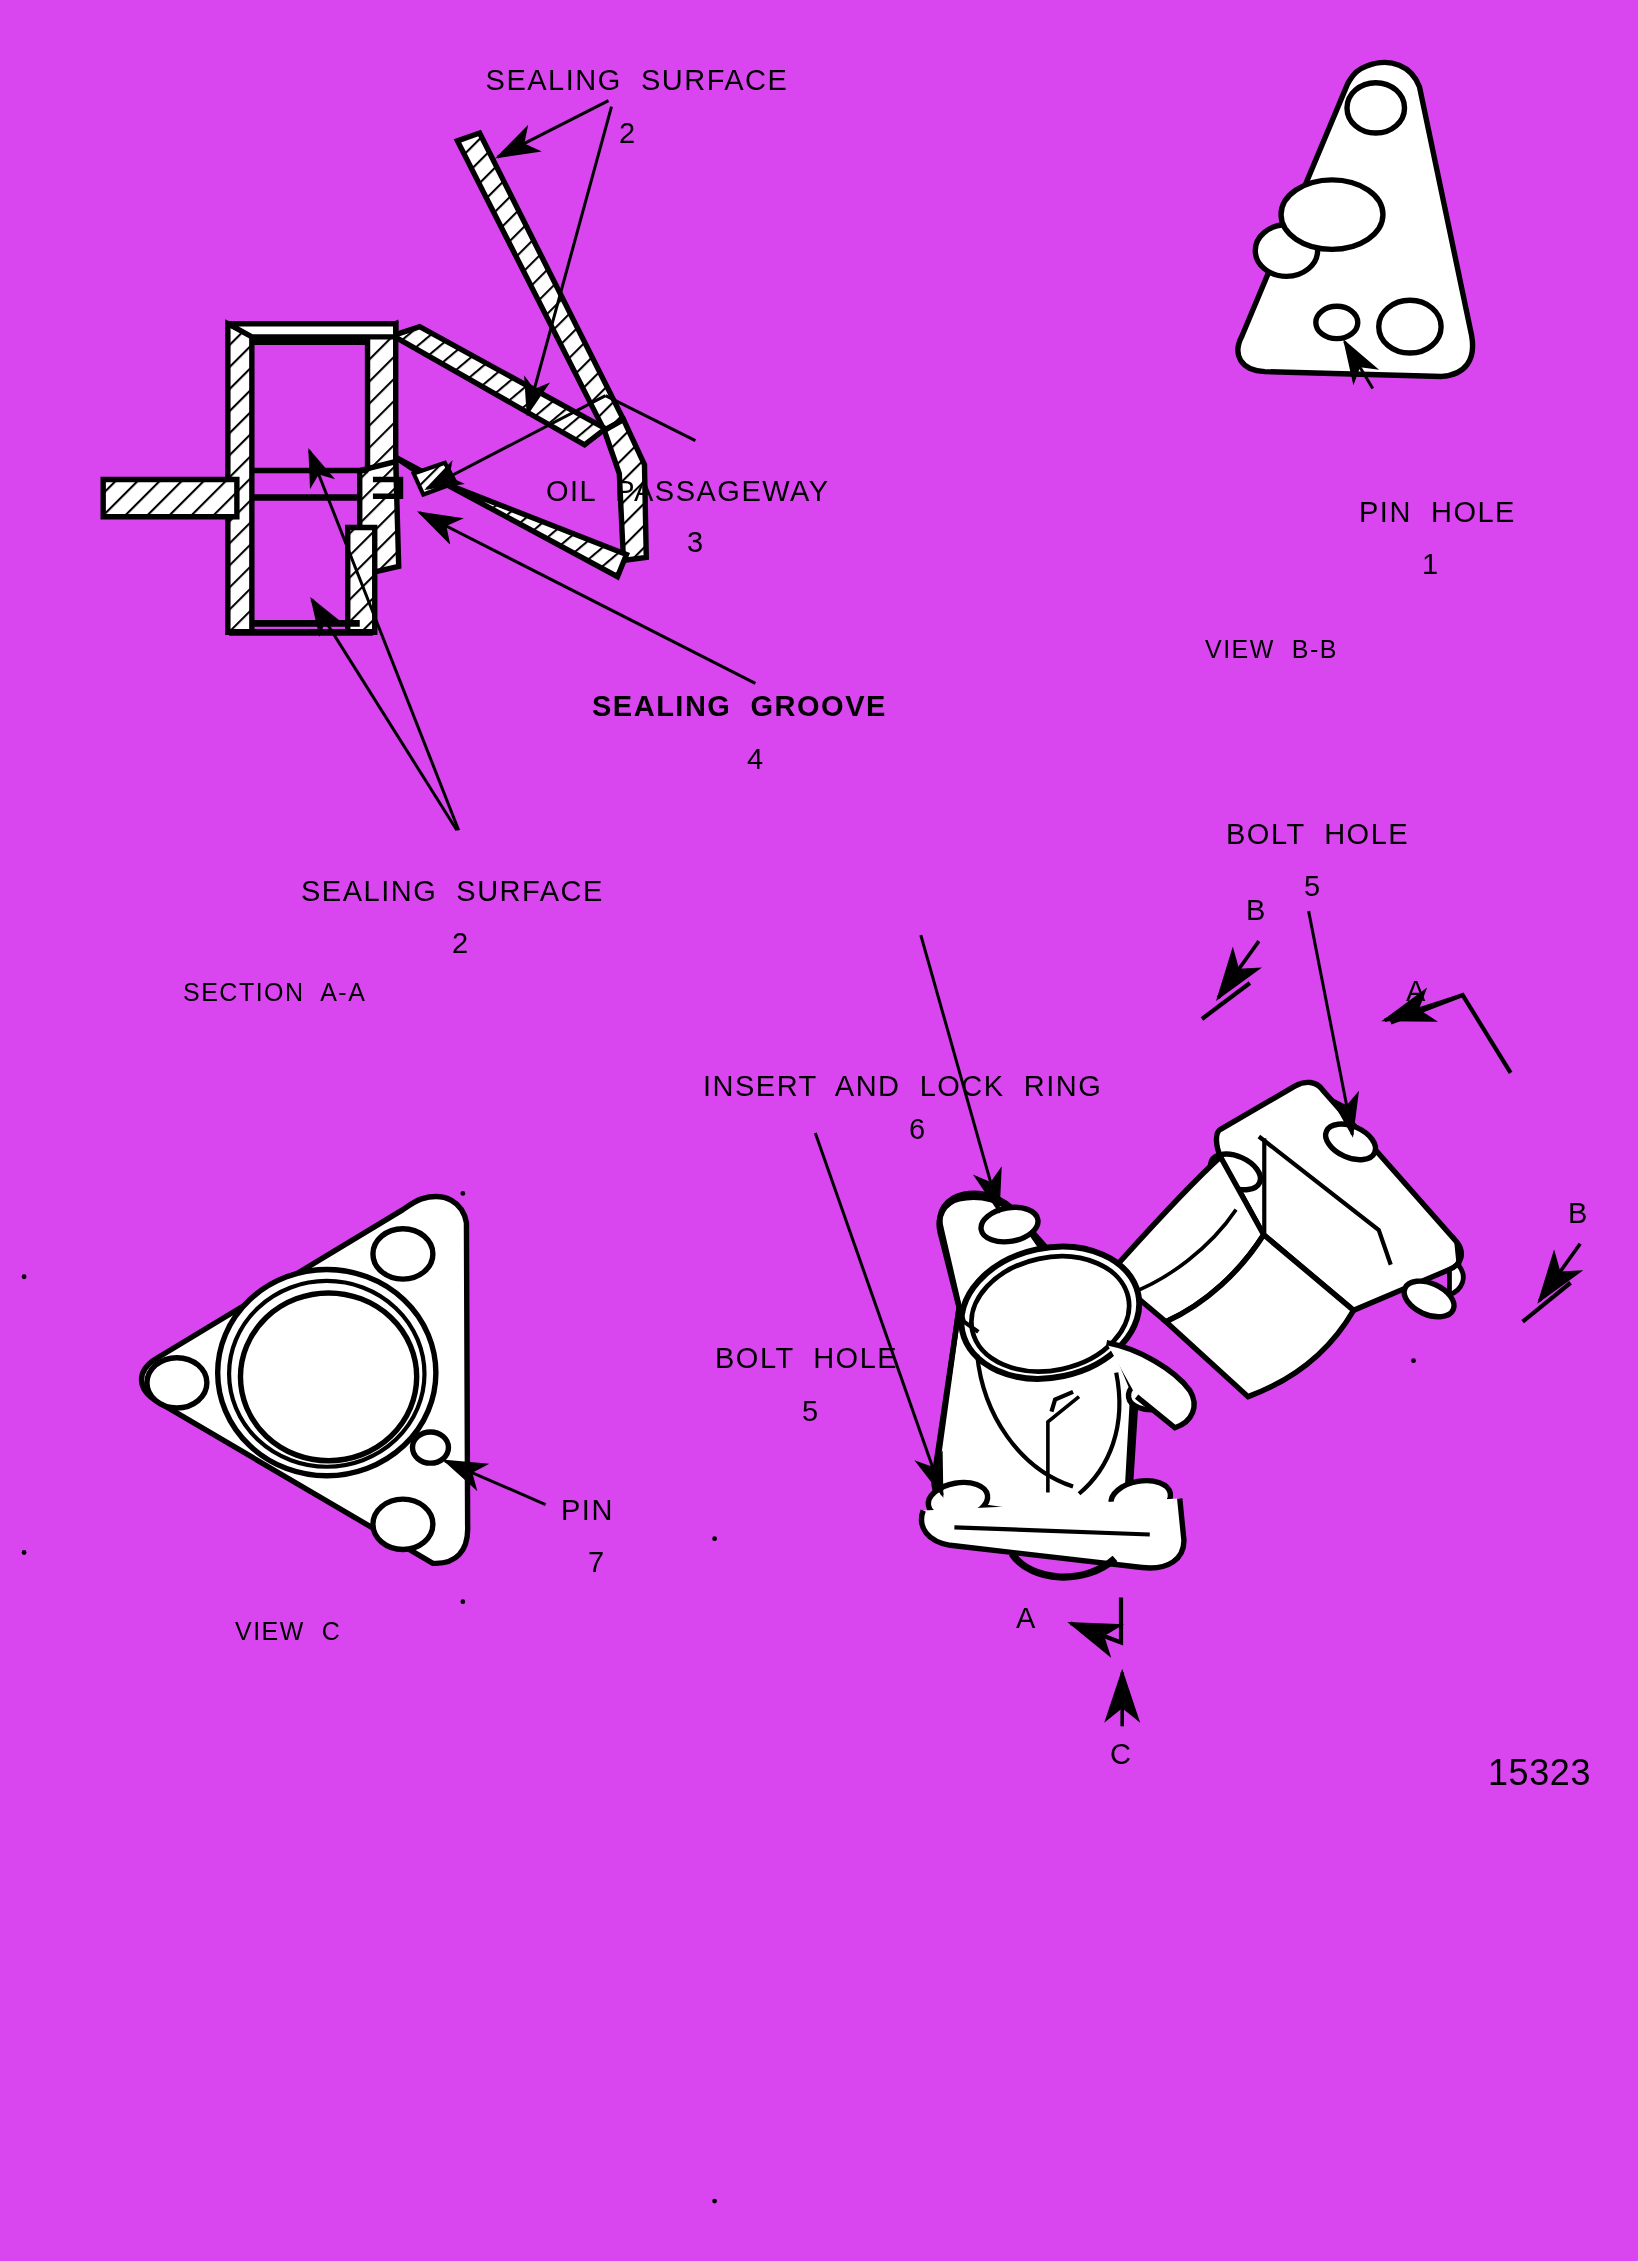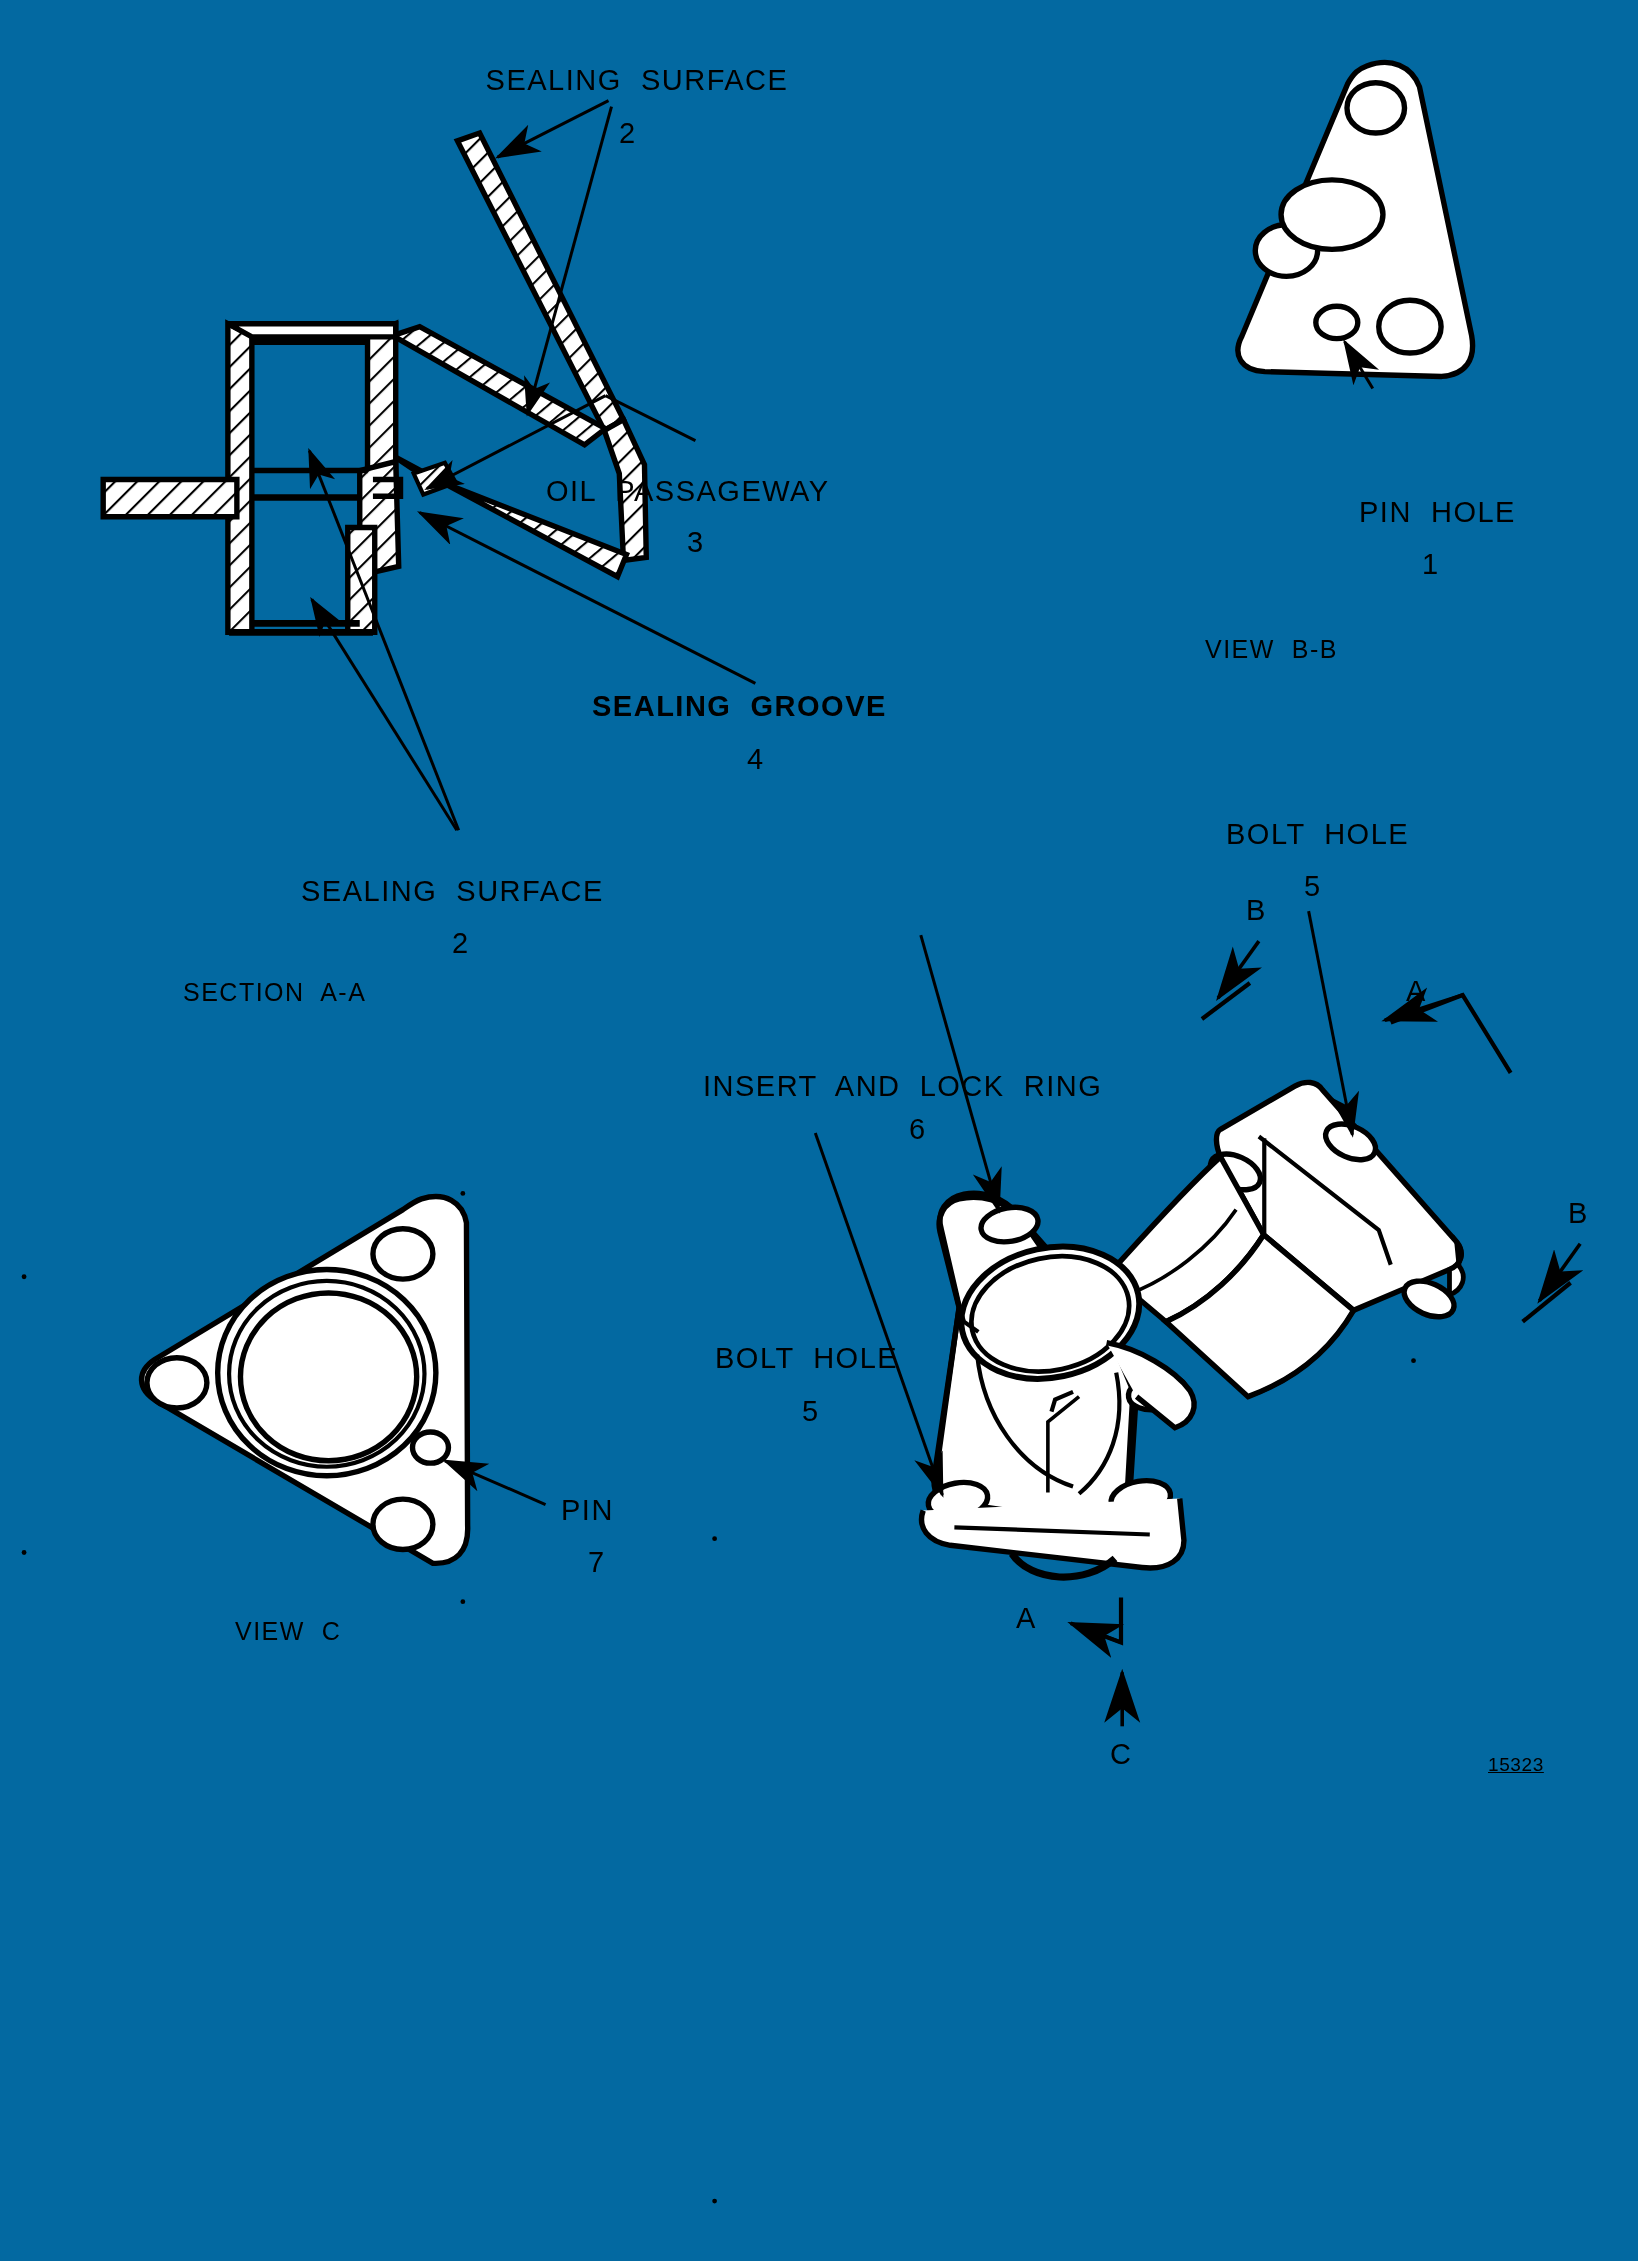--- a/index.html
+++ b/index.html
@@ -7,21 +7,21 @@
     padding: 0;
     background: #ffffff;
   }
   body {
     font-family: "Liberation Sans", sans-serif;
   }
   #sheet {
     position: relative;
     width: 1639px;
     height: 2261px;
-    background: #0369a1;
+    background: #d946ef;
     overflow: hidden;
   }
   #drawing-svg {
     position: absolute;
     left: 0;
     top: 0;
     width: 1639px;
     height: 2261px;
   }
   .lbl {
@@ -30,21 +30,21 @@
     font-family: "Liberation Sans", sans-serif;
     font-weight: 400;
     white-space: pre;
     letter-spacing: 0.6px;
     line-height: 1;
   }
   .lbl-big   { font-size: 29px; letter-spacing: 1.5px; }
   .lbl-num   { font-size: 29px; letter-spacing: 0px; }
   .lbl-sec   { font-size: 25px; letter-spacing: 1.5px; }
   .lbl-mark  { font-size: 29px; letter-spacing: 0px; }
-  .lbl-dwg   { font-size: 19px; letter-spacing: 0.6px; text-decoration: underline; }
+  .lbl-dwg   { font-size: 36px; letter-spacing: 0.6px; }
   .ctr { text-align: center; transform: translateX(-50%); }
 </style>
 </head>
 <body>
 
 <div id="sheet">
 
   <svg id="drawing-svg" viewBox="0 0 2734 3772" xmlns="http://www.w3.org/2000/svg">
     <defs>
 

